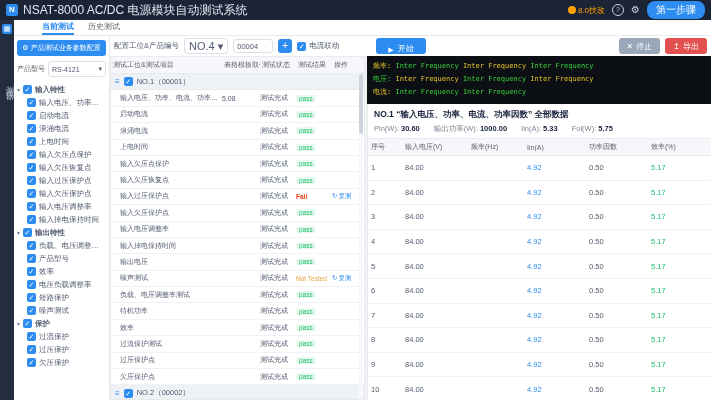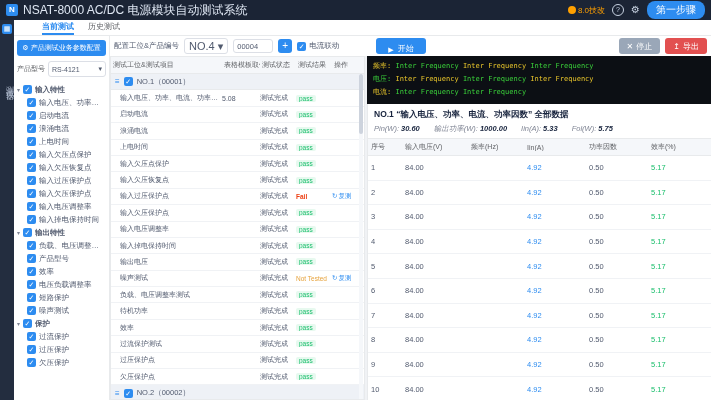--- a/index.html
+++ b/index.html
@@ -91,21 +91,21 @@
   .mid-thumb{width:4px;height:60px;background:#cdd3dd;border-radius:2px;}
   
   .console{position:absolute;left:367px;top:56px;width:344px;height:48px;background:#0c0f14;
     box-sizing:border-box;padding:4px 6px;font-family:"DejaVu Sans Mono",monospace;
     font-size:7px;line-height:13px;overflow:hidden;}
   .console div{white-space:nowrap;overflow:hidden;}
   
   .right-panel{position:absolute;left:367px;top:104px;width:344px;height:296px;background:#fff;
     border-left:1px solid #e8eaec;box-sizing:border-box;}
   .rp-title{font-size:8.5px;font-weight:bold;color:#17233d;padding:5px 6px 2px;white-space:nowrap;overflow:hidden;}
-  .rp-stats{display:flex;gap:14px;padding:1px 6px 4px;font-size:7.5px;color:#808695;white-space:nowrap;font-style:italic;}
+  .rp-stats{display:flex;gap:14px;padding:1px 6px 4px;font-size:7.5px;color:#808695;white-space:nowrap;}
   .rp-stats b{color:#17233d;margin-left:2px;}
   .rt-head{display:grid;grid-template-columns:34px 66px 56px 62px 62px 62px;height:16px;
     background:#f5f7fa;font-size:7px;color:#606266;align-items:center;
     border-top:1px solid #e8eaec;border-bottom:1px solid #e8eaec;}
   .rt-head div{padding:0 3px;white-space:nowrap;overflow:hidden;}
   .rt-row{display:grid;grid-template-columns:34px 66px 56px 62px 62px 62px;height:24.6px;
     font-size:7.5px;color:#515a6e;align-items:center;border-bottom:1px solid #f0f2f5;box-sizing:border-box;}
   .rt-row div{padding:0 3px;white-space:nowrap;}
   .c-iin{color:#2d8cf0;}
   .c-eff{color:#19be6b;}

